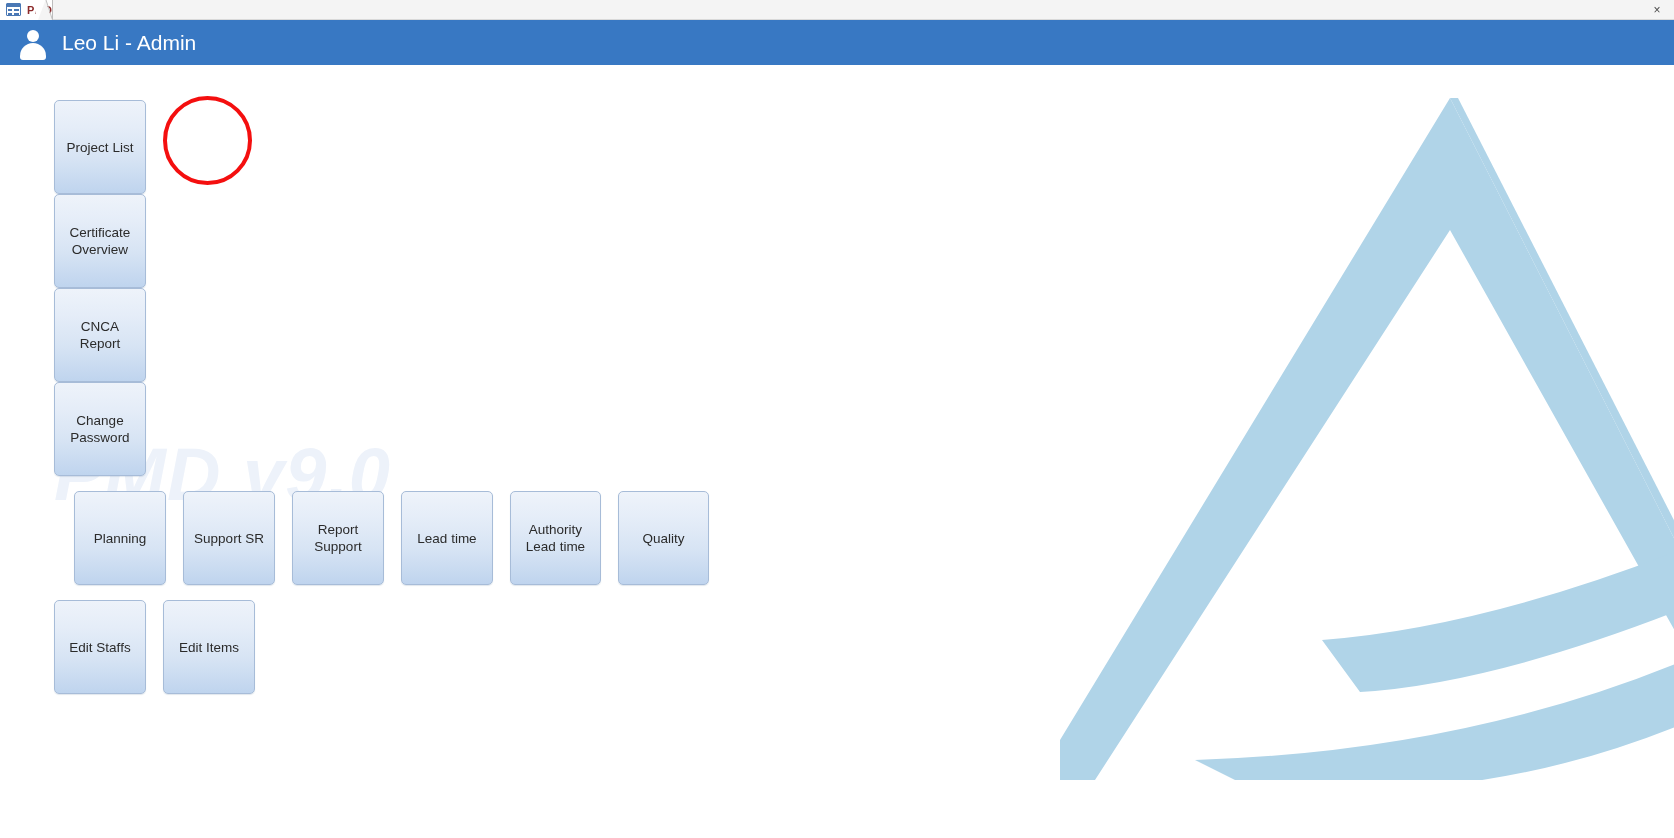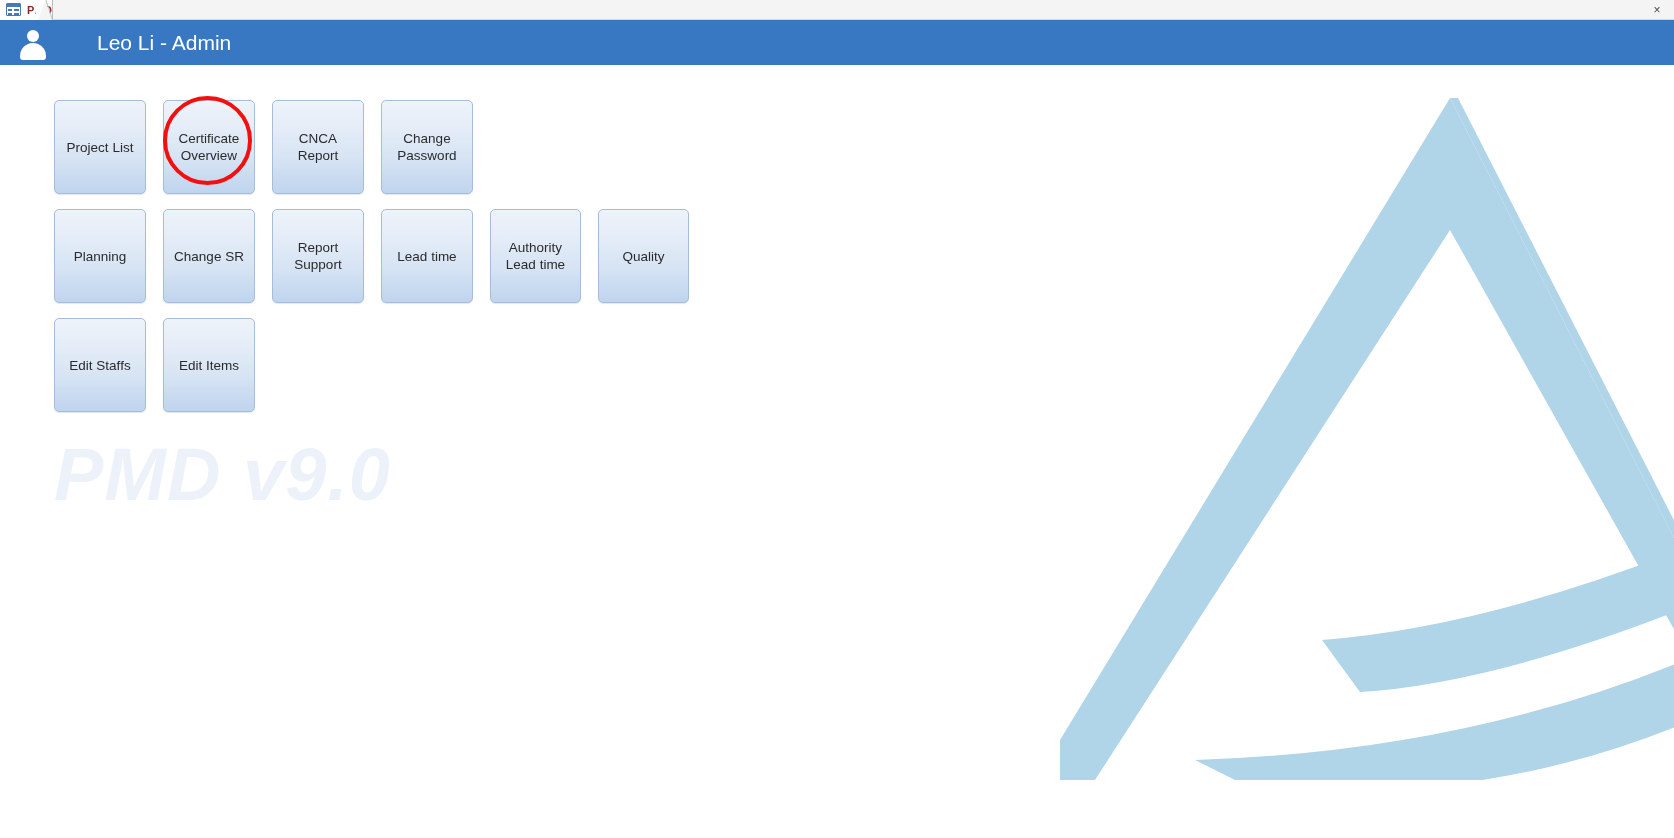--- a/index.html
+++ b/index.html
@@ -123,21 +123,20 @@
     width: 26px; height: 17px;
     background: #ffffff;
     border-radius: 13px 13px 3px 3px;
   }
 
   .header-title {
     font-size: 21px;
     color: #ffffff;
     font-weight: normal;
     white-space: nowrap;
-    margin-left: 35px;
   }
 
   
   .logo {
     position: absolute;
     left: 1060px; top: 80px;
     width: 620px; height: 700px;
     z-index: 1;
     pointer-events: none;
   }
@@ -146,22 +145,22 @@
   .grid {
     position: absolute;
     left: 54px; top: 100px;
     z-index: 10;
   }
 
   .row {
     display: flex;
     align-items: flex-start;
   }
-  .row.r1 { margin-bottom: 15px; }
-  .row.r2 { margin-bottom: 15px; }
+  .row.r1 { margin-bottom: 15px; flex-direction: column; }
+  .row.r2 { margin-bottom: 15px; margin-left: 20px; }
 
   .tile {
     position: relative;
     height: 94px;
     margin-right: 17px;
     border: 1px solid #a7bcd8;
     border-radius: 5px;
     background: linear-gradient(to bottom,
                 #eef3fa 0%,
                 #e5edf8 28%,
@@ -273,21 +272,21 @@
         <span class="lbl">Change
 Password</span>
       </div>
     </div>
 
     <div class="row r2">
       <div class="tile w92">
         <span class="lbl">Planning</span>
       </div>
       <div class="tile w92">
-        <span class="lbl">Change SR</span>
+        <span class="lbl">Support SR</span>
       </div>
       <div class="tile w92">
         <span class="lbl">Report Support</span>
       </div>
       <div class="tile w92">
         <span class="lbl">Lead time</span>
       </div>
       <div class="tile w91">
         <span class="lbl">Authority
 Lead time</span>

